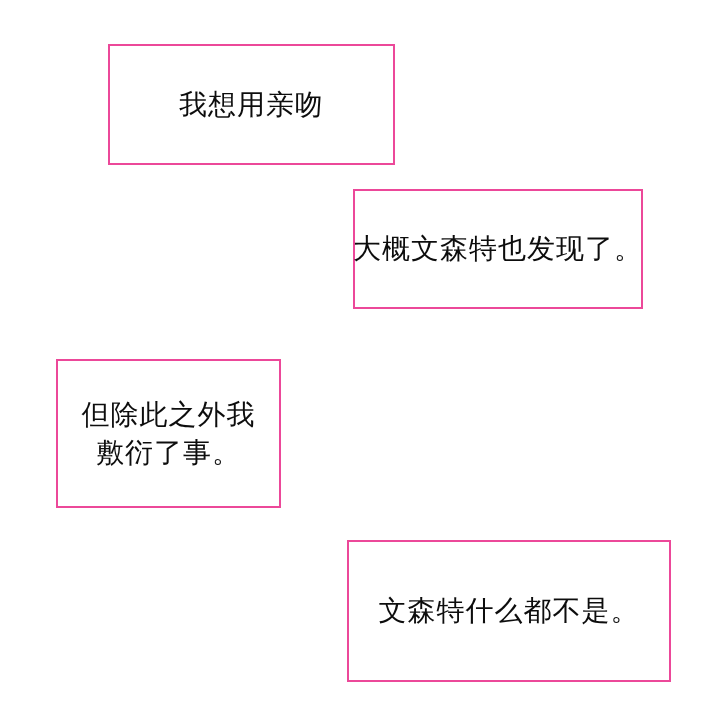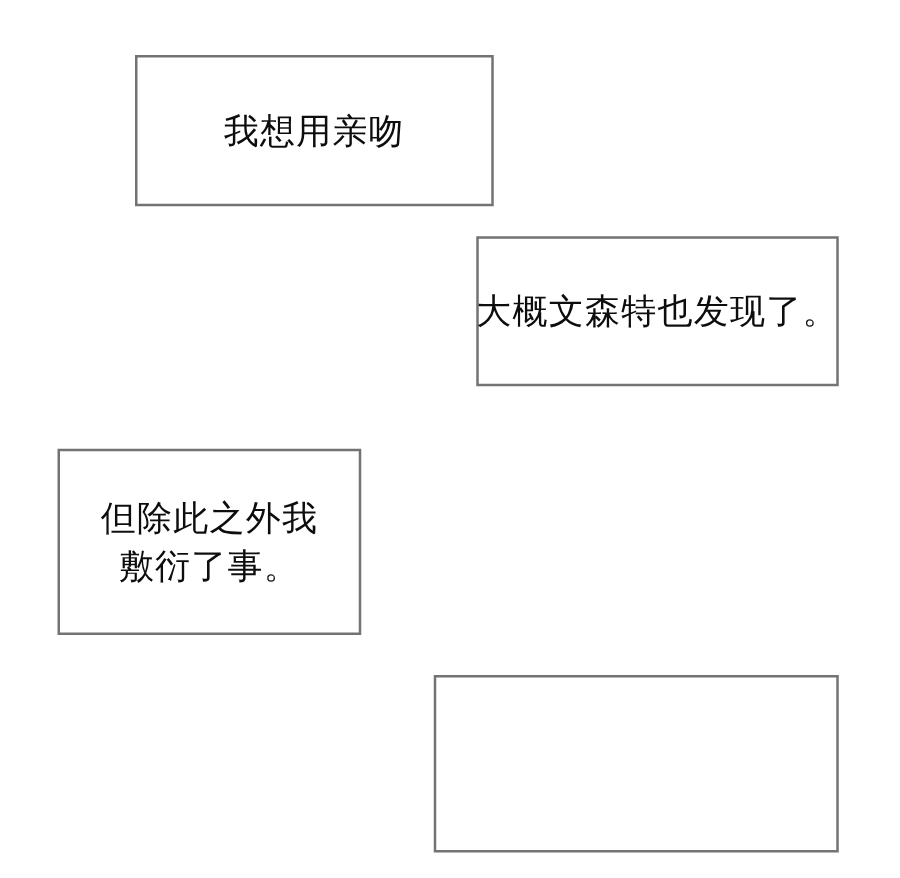--- a/index.html
+++ b/index.html
@@ -11,41 +11,41 @@
     position: relative;
     width: 720px;
     height: 702px;
     background: #ffffff;
     overflow: hidden;
     font-family: "Liberation Sans", sans-serif;
   }
   .caption-box {
     position: absolute;
     box-sizing: border-box;
-    border: 2px solid #737373;
+    border: 2px solid #ec4899;
     background: #ffffff;
     display: flex;
     flex-direction: column;
     align-items: center;
     justify-content: center;
   }
   .caption-line {
     display: block;
     font-size: 28px;
     line-height: 38px;
     font-weight: 500;
     color: #0d0d0d;
     text-align: center;
     white-space: nowrap;
     letter-spacing: 1px;
   }
   
   .box-1 { left: 108px; top: 44px;  width: 287px; height: 121px; }
-  .box-2 { left: 353px; top: 189px; width: 290px; height: 120px; margin-left: 28px; }
-  .box-3 { left: 46px;  top: 359px; width: 243px; height: 149px; }
+  .box-2 { left: 353px; top: 189px; width: 290px; height: 120px; }
+  .box-3 { left: 56px;  top: 359px; width: 225px; height: 149px; }
   .box-4 { left: 347px; top: 540px; width: 324px; height: 142px; }
 </style>
 </head>
 <body>
 
 <div class="page">
 
   <div class="caption-box box-1">
     <span class="caption-line">我想用亲吻</span>
   </div>
@@ -53,15 +53,16 @@
   <div class="caption-box box-2">
     <span class="caption-line">大概文森特也发现了。</span>
   </div>
 
   <div class="caption-box box-3">
     <span class="caption-line">但除此之外我</span>
     <span class="caption-line">敷衍了事。</span>
   </div>
 
   <div class="caption-box box-4">
+    <span class="caption-line">文森特什么都不是。</span>
   </div>
 
 </div>
 
 </body></html>

